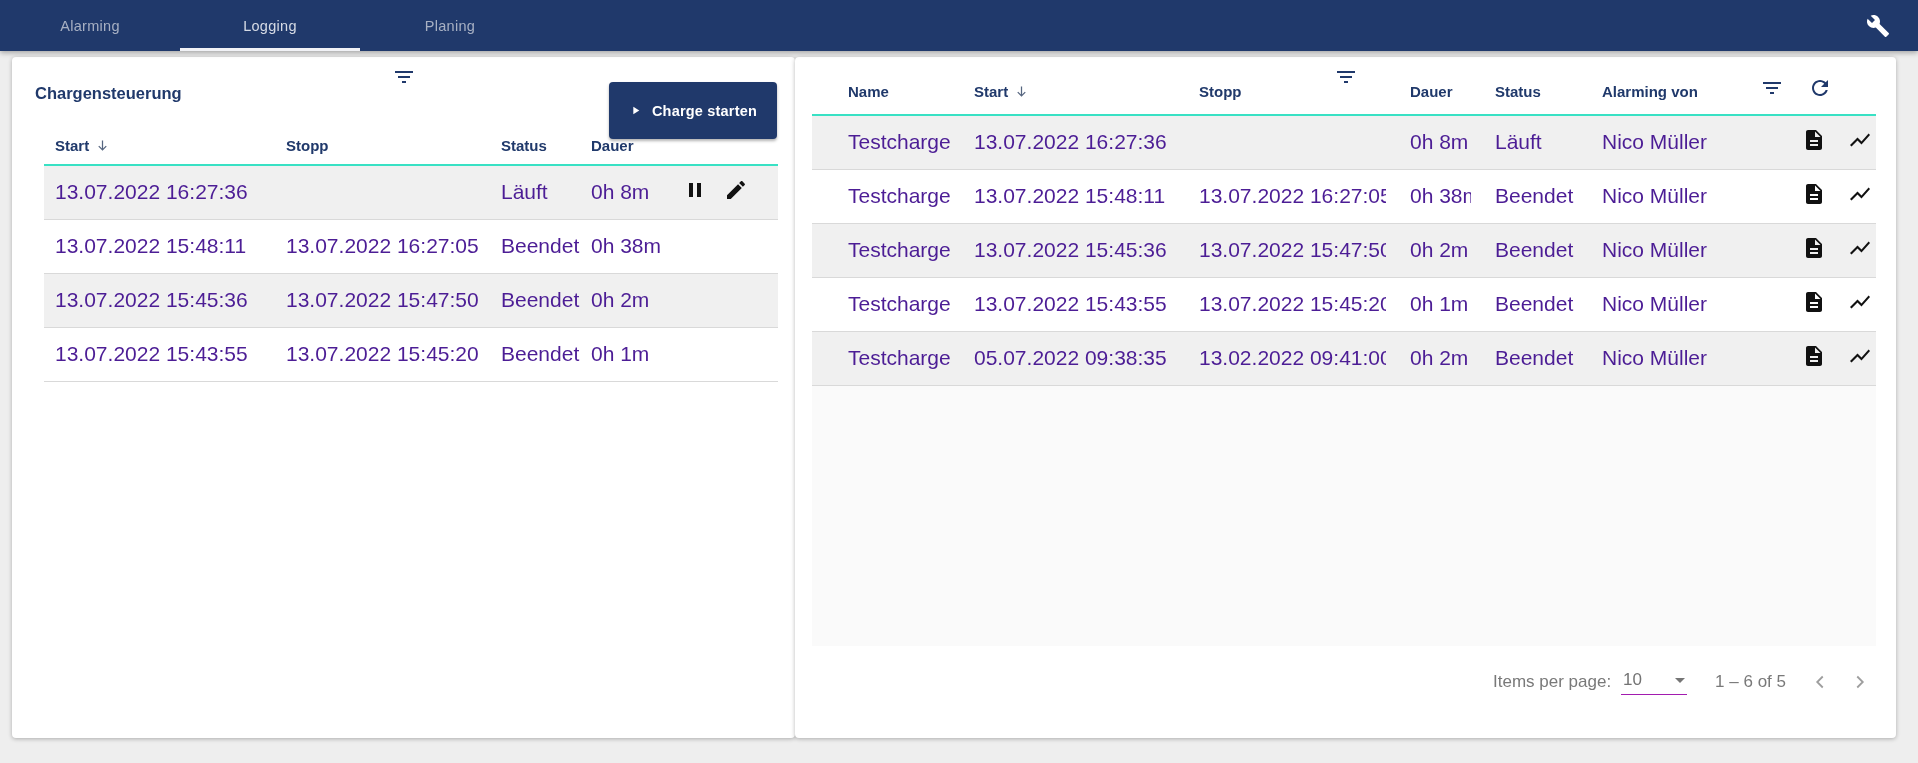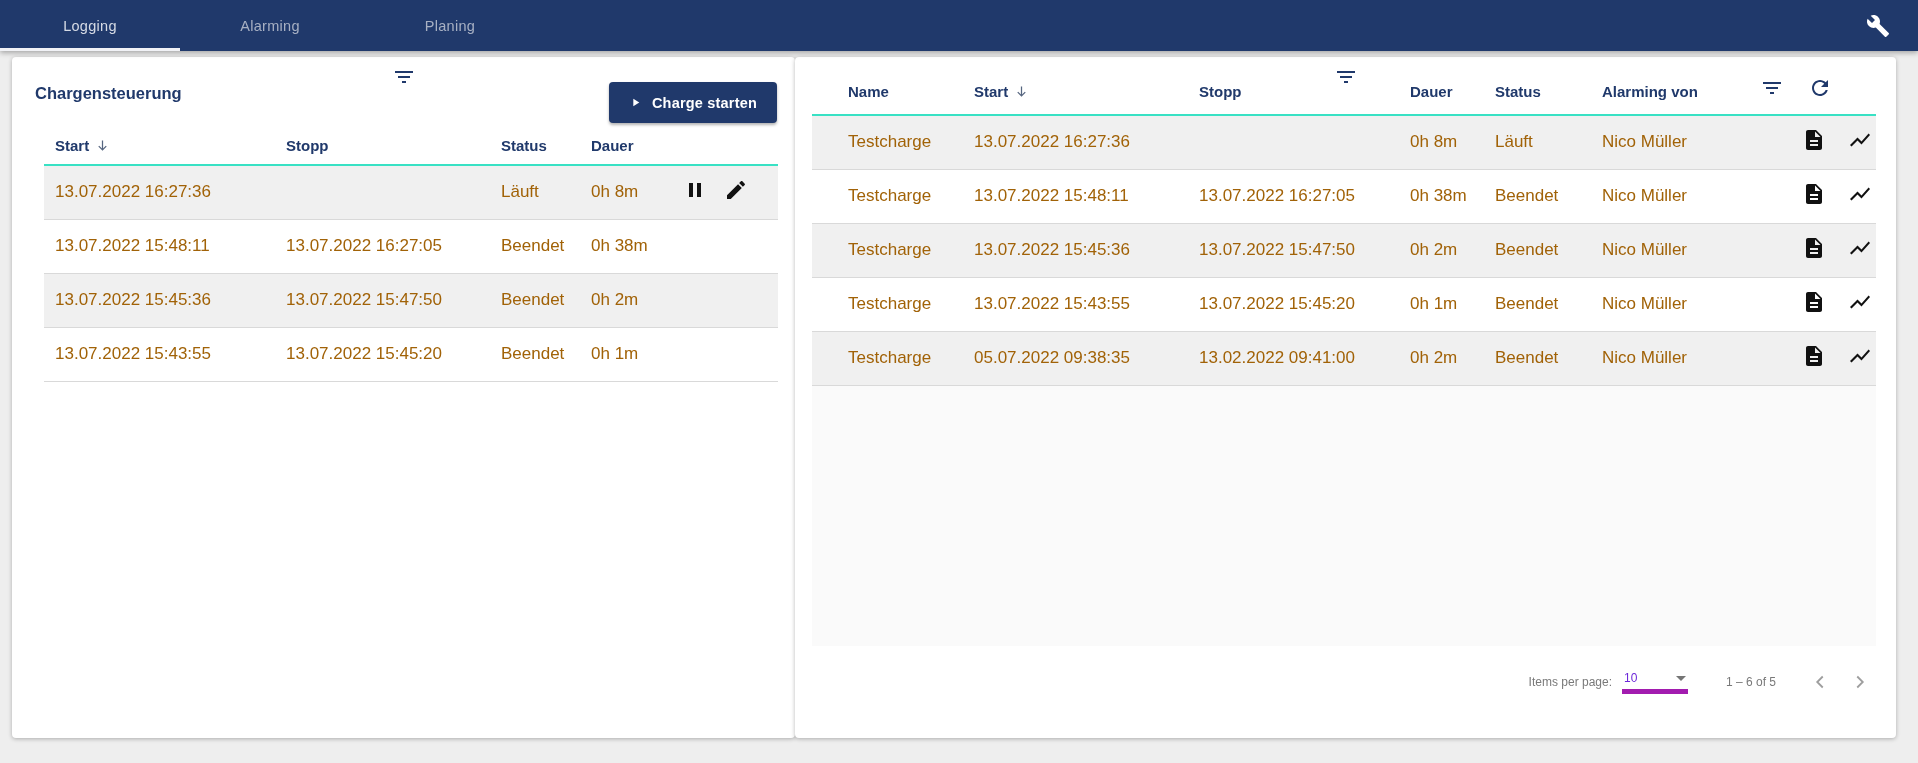--- a/index.html
+++ b/index.html
@@ -20,31 +20,31 @@
   .main { display:flex; padding:6px 12px 0 12px; }
   .card { background:#ffffff; border-radius:4px; box-shadow:0 1px 4px rgba(0,0,0,.28); height:681px; position:relative; }
   .card.left  { width:783px; }
   .card.right { width:1101px; }
 
   
   .left-header { position:relative; height:70px; }
   .left-title { position:absolute; left:23px; top:27px; font-size:16.5px; font-weight:bold; color:#20396b; }
   .center-filter { position:absolute; left:50%; top:8px; transform:translateX(-50%);
                    width:24px; height:24px; color:#20396b; cursor:pointer; }
-  .start-btn { position:absolute; right:18px; top:25px; height:41px; min-width:168px;
+  .start-btn { position:absolute; right:18px; top:25px; height:57px; min-width:168px;
                background:#20396b; color:#ffffff; border:none; border-radius:4px;
                font-family:inherit; font-size:14.5px; font-weight:bold; letter-spacing:.2px;
                display:flex; align-items:center; justify-content:center; gap:10px; padding:0 18px;
                cursor:pointer; box-shadow:0 2px 3px rgba(0,0,0,.3); }
   .start-btn svg { width:13px; height:13px; }
 
   
   table { border-collapse:collapse; table-layout:fixed; }
   th { text-align:left; font-size:15px; font-weight:bold; color:#20396b; white-space:nowrap; }
-  td { font-size:17px; color:#a16207; height:54px; border-bottom:1px solid #d9d9d9; white-space:nowrap; overflow:hidden; }
+  td { font-size:21px; color:#4c1d95; height:54px; border-bottom:1px solid #d9d9d9; white-space:nowrap; overflow:hidden; }
   thead th { border-bottom:2px solid #38e1c4; }
   tr.stripe td { background:#f0f0f0; }
   .sort-arrow { width:15px; height:15px; vertical-align:-2px; margin-left:6px; color:#55657f; }
   .icon-btn { display:inline-flex; width:24px; height:24px; cursor:pointer; color:#111; }
   .icon-btn svg { width:24px; height:24px; }
 
   .left-table-wrap { margin:0 17px 0 32px; }
   .left-table { width:734px; }
   .left-table th, .left-table td { padding-left:11px; }
   .left-table thead th { height:38px; }
@@ -59,36 +59,36 @@
   .right-table th:first-child, .right-table td:first-child { padding-left:36px; }
   .right-table th.icons-col { padding-left:0; }
   .right-table td.actions { padding-left:44px; }
   .right-table td.actions .icon-btn + .icon-btn { margin-left:22px; }
   .head-icons { display:flex; align-items:center; gap:24px; padding-left:2px; }
   .head-icons .hicon { width:24px; height:24px; color:#20396b; cursor:pointer; }
   .table-filler { height:260px; background:#fafafa; }
 
   
   .paginator { display:flex; align-items:center; justify-content:flex-end;
-               height:56px; margin-top:8px; padding-right:16px; font-size:12px; color:#797979; }
+               height:56px; margin-top:8px; padding-right:16px; font-size:17px; color:#797979; }
   .pp-label { margin-right:10px; }
   .pp-select { display:inline-flex; align-items:center; justify-content:space-between;
-               width:66px; border-bottom:5px solid #a21caf; padding:2px 2px 4px 2px; cursor:pointer; color:#6d28d9; }
+               width:66px; border-bottom:1px solid #a21caf; padding:2px 2px 4px 2px; cursor:pointer; color:#737373; }
   .pp-select svg { width:10px; height:5px; }
   .pp-range { margin-left:28px; min-width:70px; text-align:center; }
   .pg-btn { width:40px; height:40px; display:flex; align-items:center; justify-content:center; cursor:pointer; }
   .pg-btn svg { width:22px; height:22px; }
   .pg-prev { margin-left:14px; }
 </style>
 </head>
 <body>
 
 <header class="navbar">
+  <div class="tab">Alarming</div>
   <div class="tab active">Logging</div>
-  <div class="tab">Alarming</div>
   <div class="tab">Planing</div>
   <span class="wrench">
     <svg viewBox="0 0 24 24">
         <path fill="currentColor" d="M22.7 19l-9.1-9.1c.9-2.3.4-5-1.5-6.9-2-2-5-2.4-7.4-1.3L9 6 6 9 1.6 4.7C.4 7.1.9 10.1 2.9 12.1c1.9 1.9 4.6 2.4 6.9 1.5l9.1 9.1c.4.4 1 .4 1.4 0l2.3-2.3c.5-.4.5-1.1.1-1.4z"></path>
       </svg>
   </span>
 </header>
 
 <main class="main">
 

